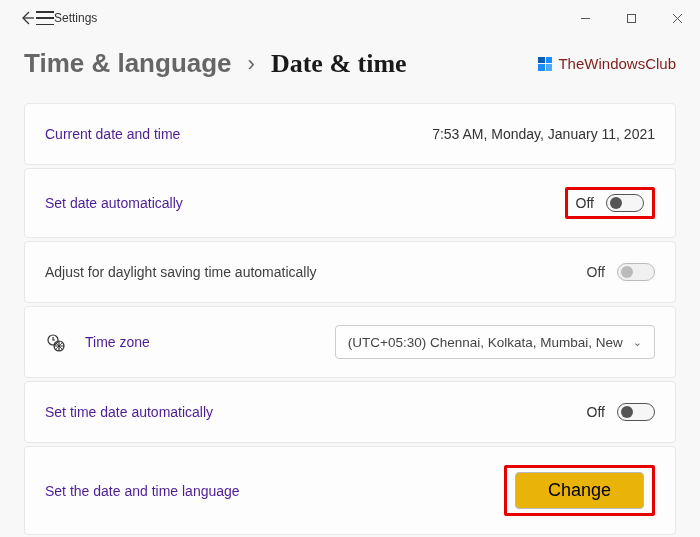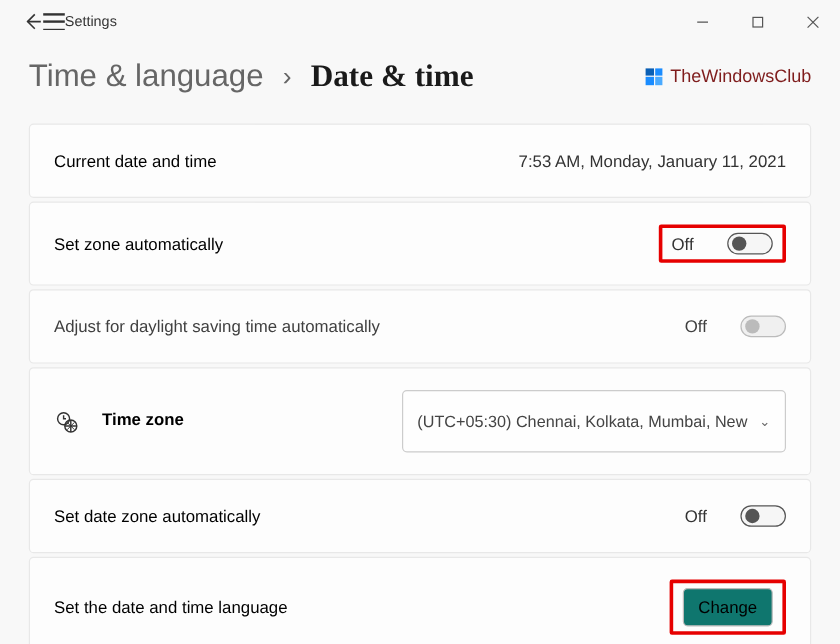--- a/index.html
+++ b/index.html
@@ -45,21 +45,21 @@
   .header {
     display: flex;
     align-items: center;
     justify-content: space-between;
     padding: 12px 24px 24px 24px;
   }
   .breadcrumb {
     display: flex; align-items: center; gap: 16px;
     font-size: 26px;
   }
-  .crumb-parent { color: #666; font-weight: 400; }
+  .crumb-parent { color: #666; font-weight: 700; }
   .crumb-sep { color: #666; font-size: 22px; }
   .crumb-current { font-weight: 600; color: #1a1a1a; font-family: Liberation Serif, serif; }
   .brand {
     display: flex; align-items: center; gap: 6px;
     font-size: 15px; font-weight: 500; color: #7f1d1d;
   }
   .brand-icon {
     width: 14px; height: 14px;
     display: grid; grid-template-columns: 1fr 1fr; grid-template-rows: 1fr 1fr;
     gap: 1px;
@@ -75,28 +75,28 @@
     background: #fdfdfd;
     border: 1px solid #e8e8e8;
     border-radius: 4px;
     padding: 18px 20px;
     display: flex;
     align-items: center;
     justify-content: space-between;
     min-height: 62px;
   }
   .card-left {
-    display: flex; gap: 20px; font-weight: bold;
-  }
-  .card-label { font-size: 14px; color: #000000; }
+    display: flex; align-items: center; gap: 20px;
+  }
+  .card-label { font-size: 14px; color: #4c1d95; }
   .card.disabled .card-label,
   .card.disabled .toggle-label { color: #404040; }
   .card-value { font-size: 14px; color: #333; }
   .toggle-group {
-    display: flex; align-items: center; gap: 28px; text-align: right;
+    display: flex; align-items: center; gap: 12px; text-align: right;
   }
   .toggle-label { font-size: 14px; color: #333; }
   .toggle {
     width: 38px; height: 18px;
     border: 1px solid #555;
     border-radius: 10px;
     position: relative;
     background: #f6f6f6;
     cursor: pointer;
   }
@@ -113,37 +113,37 @@
     border: 3px solid #e60000;
     padding: 4px 8px;
     border-radius: 2px;
     display: inline-flex;
     align-items: center;
   }
   .select {
     border: 1px solid #ccc;
     border-radius: 4px;
     background: #fefefe;
-    height: 52px;
+    height: 34px;
     min-width: 300px;
     display: flex;
     align-items: center;
     justify-content: space-between;
     padding: 0 12px;
     font-size: 13.5px;
     color: #444;
     cursor: pointer;
   }
   .chev { margin-left: 10px; color: #666; font-size: 11px; }
   .change-btn {
     border: 1px solid #bbb;
-    background: #0f766e;
+    background: #eab308;
     border-radius: 4px;
-    padding: 7px 12px;
-    font-size: 14px;
+    padding: 7px 32px;
+    font-size: 18px;
     cursor: pointer;
   }
   .tz-icon svg { display: block; }
 </style>
 </head>
 <body>
 
 <div class="titlebar">
   <div class="titlebar-left">
     <div class="back-btn">
@@ -197,21 +197,21 @@
 </div>
 
 <div class="content">
 
   <div class="card">
     <span class="card-label">Current date and time</span>
     <span class="card-value">7:53 AM, Monday, January 11, 2021</span>
   </div>
 
   <div class="card">
-    <span class="card-label">Set zone automatically</span>
+    <span class="card-label">Set date automatically</span>
     <span class="highlight">
       <span class="toggle-group">
         <span class="toggle-label">Off</span>
         <span class="toggle">
             <span class="knob"></span>
           </span>
       </span>
     </span>
   </div>
 
@@ -238,21 +238,21 @@
       </span>
       <span class="card-label">Time zone</span>
     </div>
     <div class="select">
       <span>(UTC+05:30) Chennai, Kolkata, Mumbai, New</span>
       <span class="chev">⌄</span>
     </div>
   </div>
 
   <div class="card">
-    <span class="card-label">Set date zone automatically</span>
+    <span class="card-label">Set time date automatically</span>
     <span class="toggle-group">
       <span class="toggle-label">Off</span>
       <span class="toggle">
           <span class="knob"></span>
         </span>
     </span>
   </div>
 
   <div class="card">
     <span class="card-label">Set the date and time language</span>

